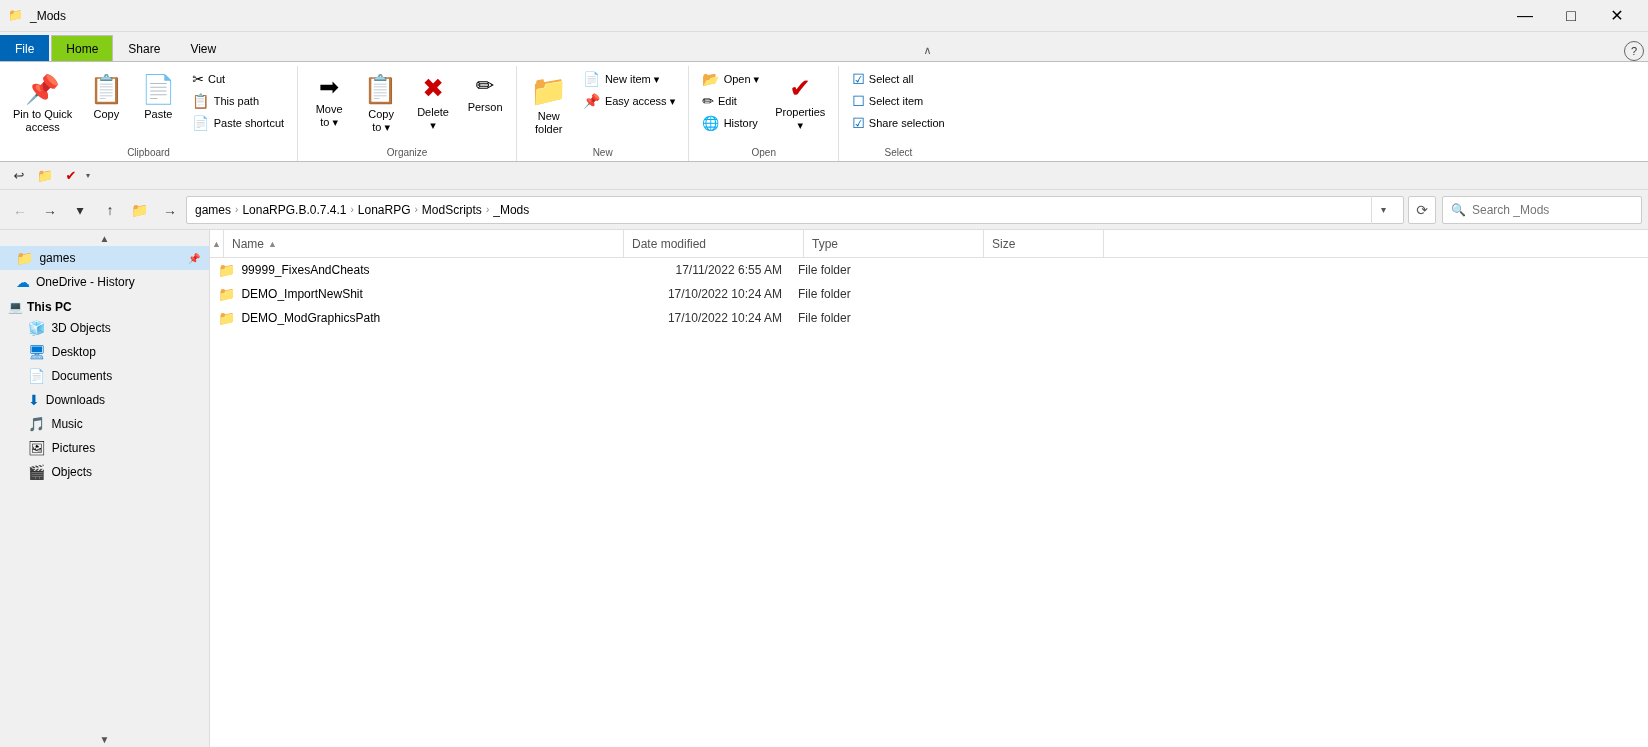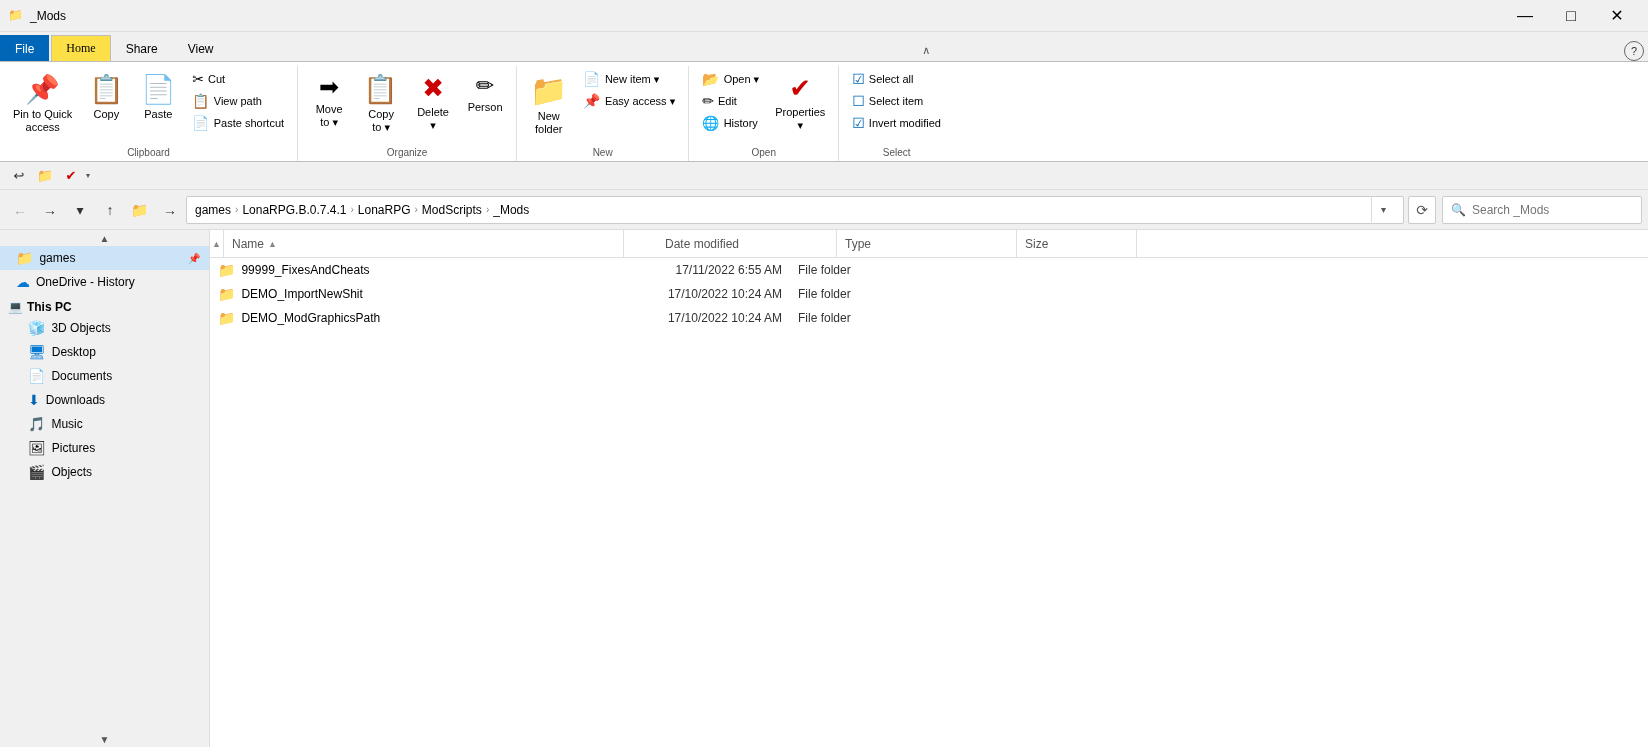--- a/index.html
+++ b/index.html
@@ -36,25 +36,24 @@
     .ribbon-tab {
       padding: 5px 14px;
       font-size: 12px;
       cursor: pointer;
       border: 1px solid transparent;
       border-bottom: none;
       height: 26px;
       display: flex; align-items: center;
     }
     .ribbon-tab.active {
-      background: #fde047;
+      background: #84cc16;
       border-color: #bebebe;
       border-bottom-color: #fff;
       color: #000;
-      font-family: Liberation Serif, serif;
     }
     .ribbon-tab.file-tab {
       background: #0067b8;
       color: #fff;
       padding: 5px 14px;
       margin-right: 2px;
     }
     .help-btn {
       margin-left: auto;
       margin-right: 4px;
@@ -309,21 +308,21 @@
     .col-header {
       font-size: 12px;
       color: #555;
       padding: 0 8px;
       height: 100%;
       display: flex; align-items: center;
       cursor: pointer;
       border-right: 1px solid #e0e0e0;
     }
     .col-name { width: 400px; }
-    .col-date { width: 180px; margin-left: 33px; }
+    .col-date { width: 180px; }
     .col-type { width: 180px; }
     .col-size { width: 120px; }
     .sort-arrow { font-size: 9px; margin-left: 4px; color: #888; }
 
     .file-list { flex: 1; overflow-y: auto; }
     .file-row {
       display: flex;
       align-items: center;
       height: 24px;
       padding: 0 0;
@@ -381,21 +380,21 @@
         <span class="icon">📄</span>
         <span class="label">Paste</span>
       </button>
       <div class="ribbon-col">
         <button class="ribbon-btn-small">
           <span class="icon">✂</span>
           <span>Cut</span>
         </button>
         <button class="ribbon-btn-small">
           <span class="icon">📋</span>
-          <span>View path</span>
+          <span>This path</span>
         </button>
         <button class="ribbon-btn-small">
           <span class="icon">📄</span>
           <span>Paste shortcut</span>
         </button>
       </div>
     </div>
     <div class="ribbon-group-label">Clipboard</div>
   </div>
 
@@ -471,21 +470,21 @@
         <button class="ribbon-btn-small">
           <span class="icon" style="color:#0067b8;">☑</span>
           <span>Select all</span>
         </button>
         <button class="ribbon-btn-small">
           <span class="icon" style="color:#0067b8;">☐</span>
           <span>Select item</span>
         </button>
         <button class="ribbon-btn-small">
           <span class="icon" style="color:#0067b8;">☑</span>
-          <span>Invert modified</span>
+          <span>Share selection</span>
         </button>
       </div>
     </div>
     <div class="ribbon-group-label">Select</div>
   </div>
 
 </div>
 
 <div class="quick-access">
   <div class="qa-btn" title="Undo">↩</div>

